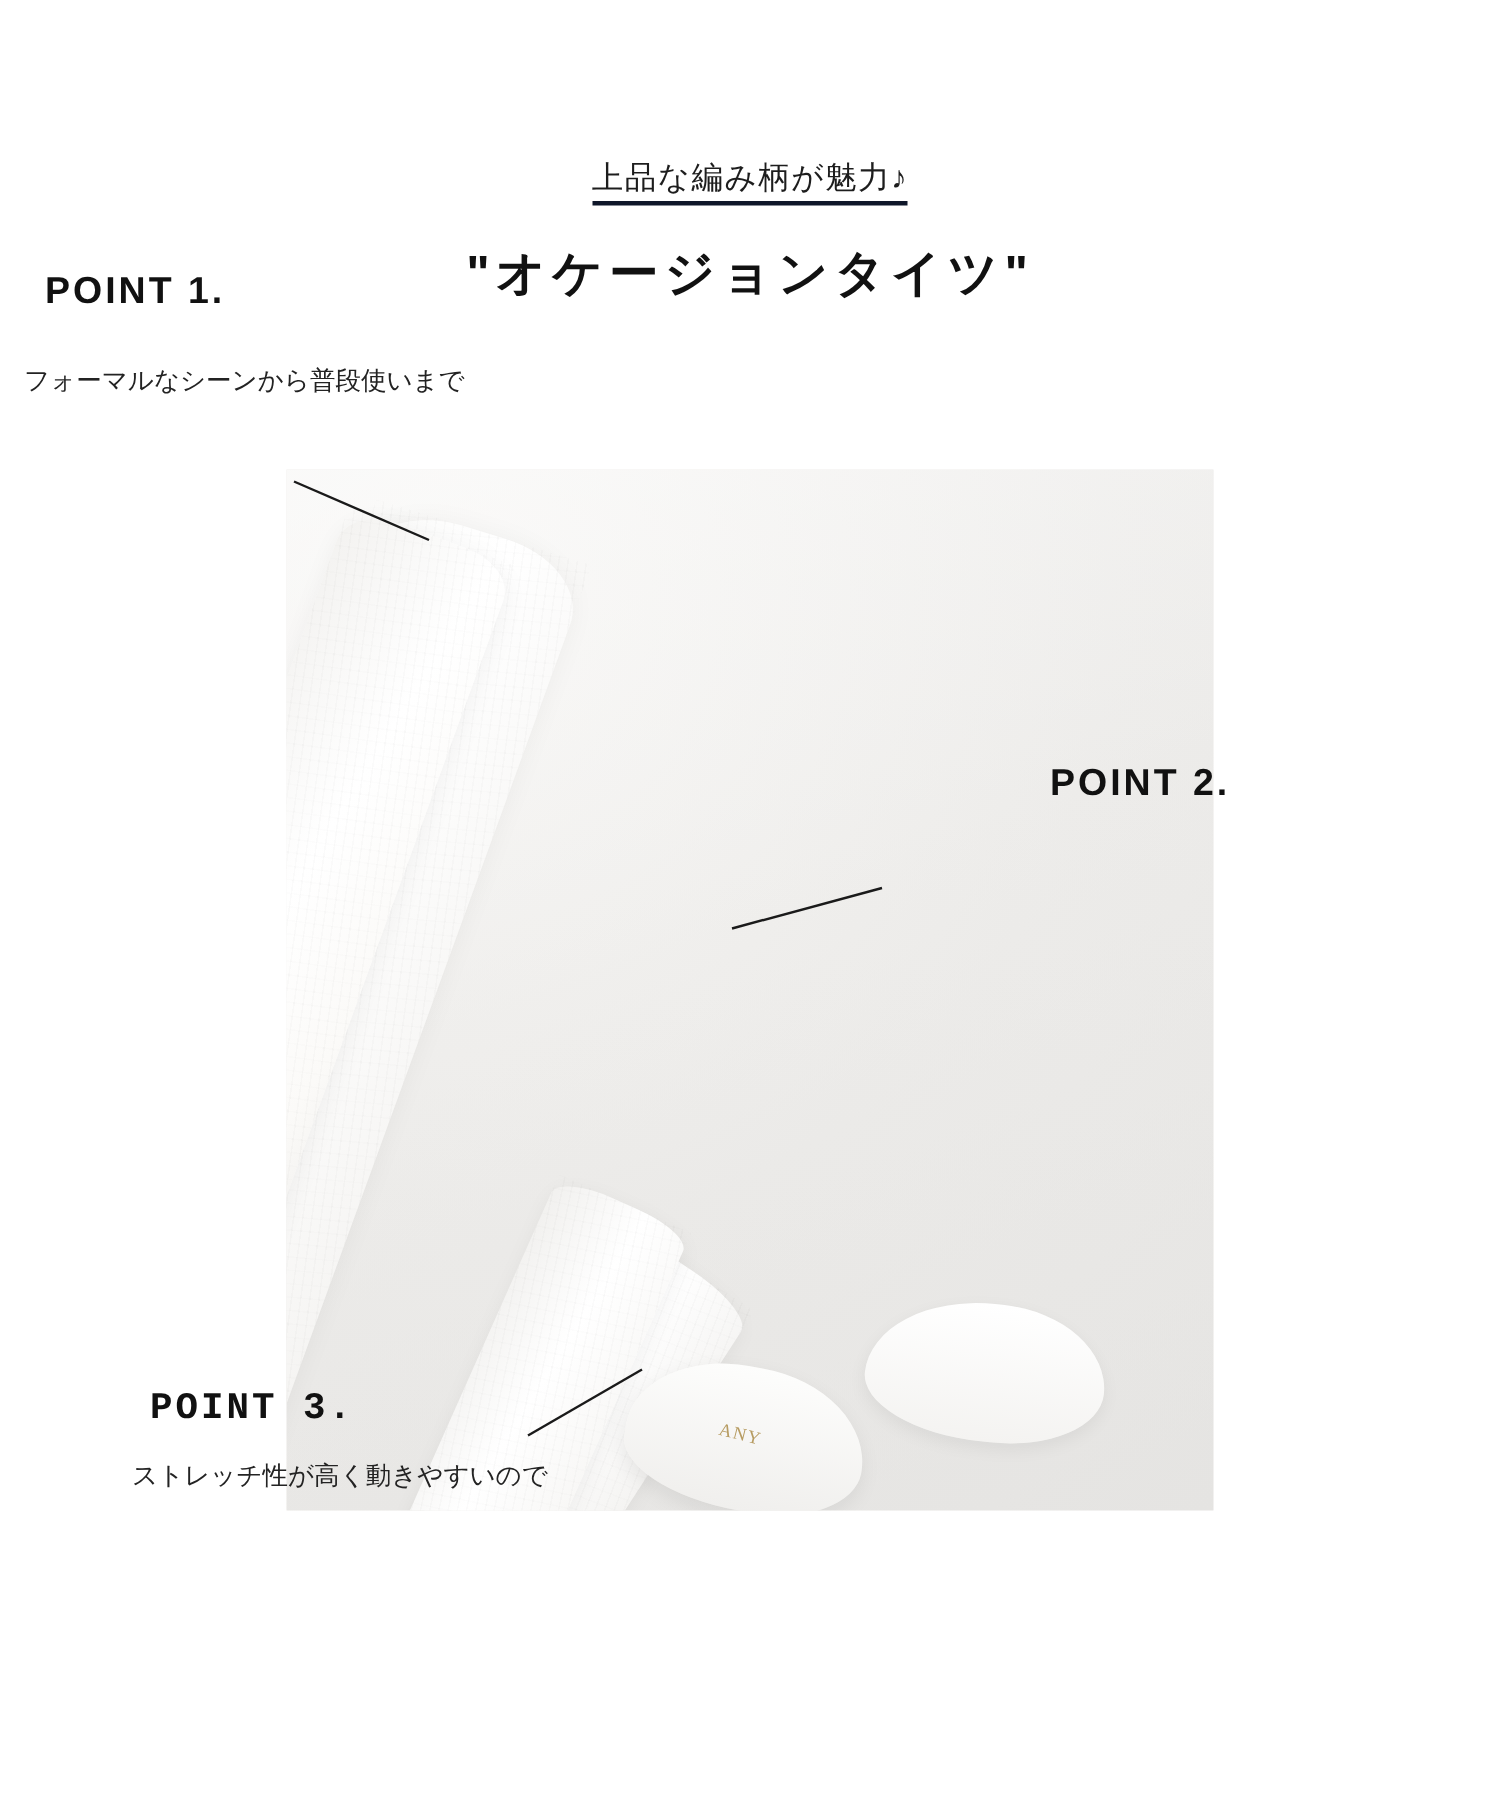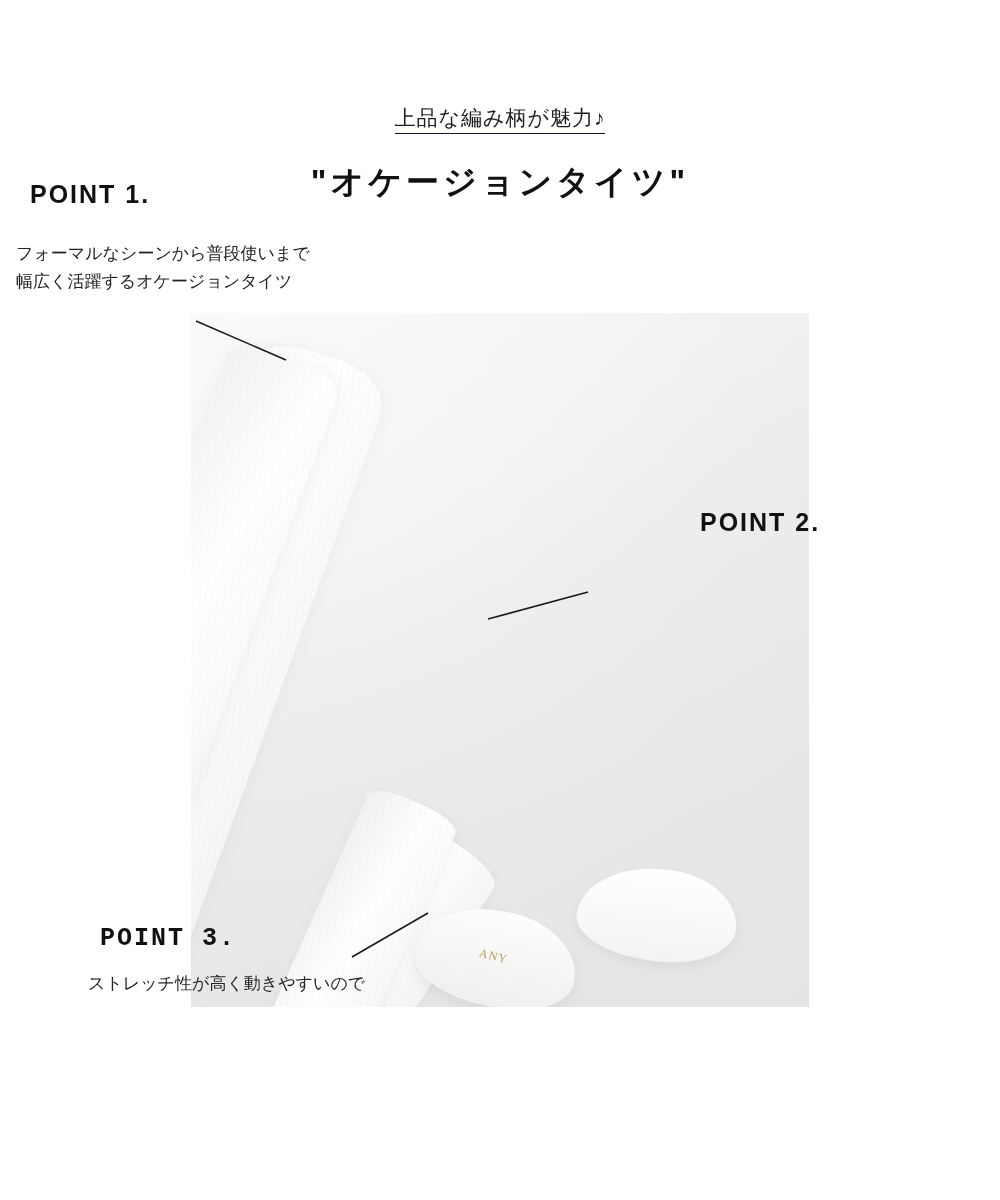--- a/index.html
+++ b/index.html
@@ -21,21 +21,21 @@
     position: absolute;
     top: 104px;
     left: 0;
     width: 1000px;
     text-align: center;
     font-size: 21px;
     letter-spacing: 1px;
     color: #1d1d1d;
   }
   .subtitle span {
-    border-bottom: 1px solid #0f172a;
+    border-bottom: 3px solid #0f172a;
     padding-bottom: 4px;
   }
   .maintitle {
     position: absolute;
     top: 160px;
     left: 0;
     width: 1000px;
     text-align: center;
     font-size: 33px;
     font-weight: 700;
@@ -225,21 +225,20 @@
 
 <svg class="leader">
   <line x1="196" y1="321" x2="286" y2="360" stroke="#1a1a1a" stroke-width="1.6"></line>
   <line x1="488" y1="619" x2="588" y2="592" stroke="#1a1a1a" stroke-width="1.6"></line>
   <line x1="352" y1="957" x2="428" y2="913" stroke="#1a1a1a" stroke-width="1.6"></line>
 </svg>
 
 <div class="point-label p1-label">POINT 1.</div>
 <div class="point-body p1-body">
   <div>フォーマルなシーンから普段使いまで</div>
-  <div>幅広く活躍するオケージョンタイツ</div>
 </div>
 
 <div class="point-label p2-label">POINT 2.</div>
 <div class="point-body p2-body">
 </div>
 
 <div class="point-label p3-label">POINT 3.</div>
 <div class="point-body p3-body">
   <div>ストレッチ性が高く動きやすいので</div>
 </div>

